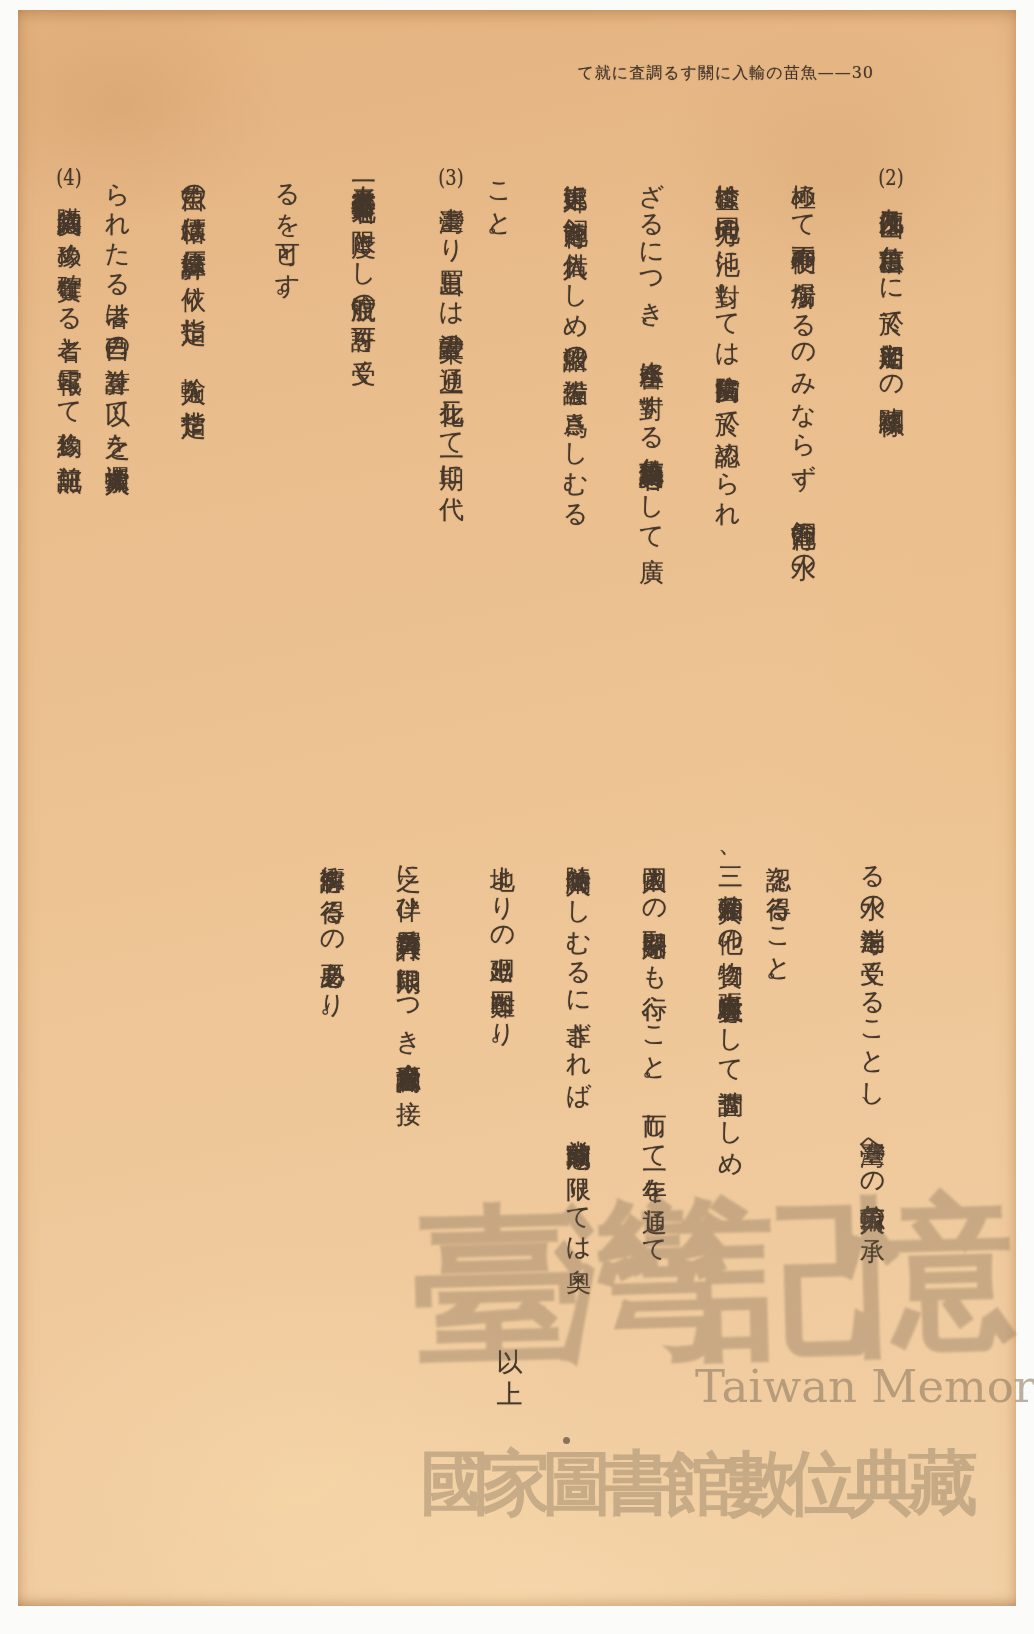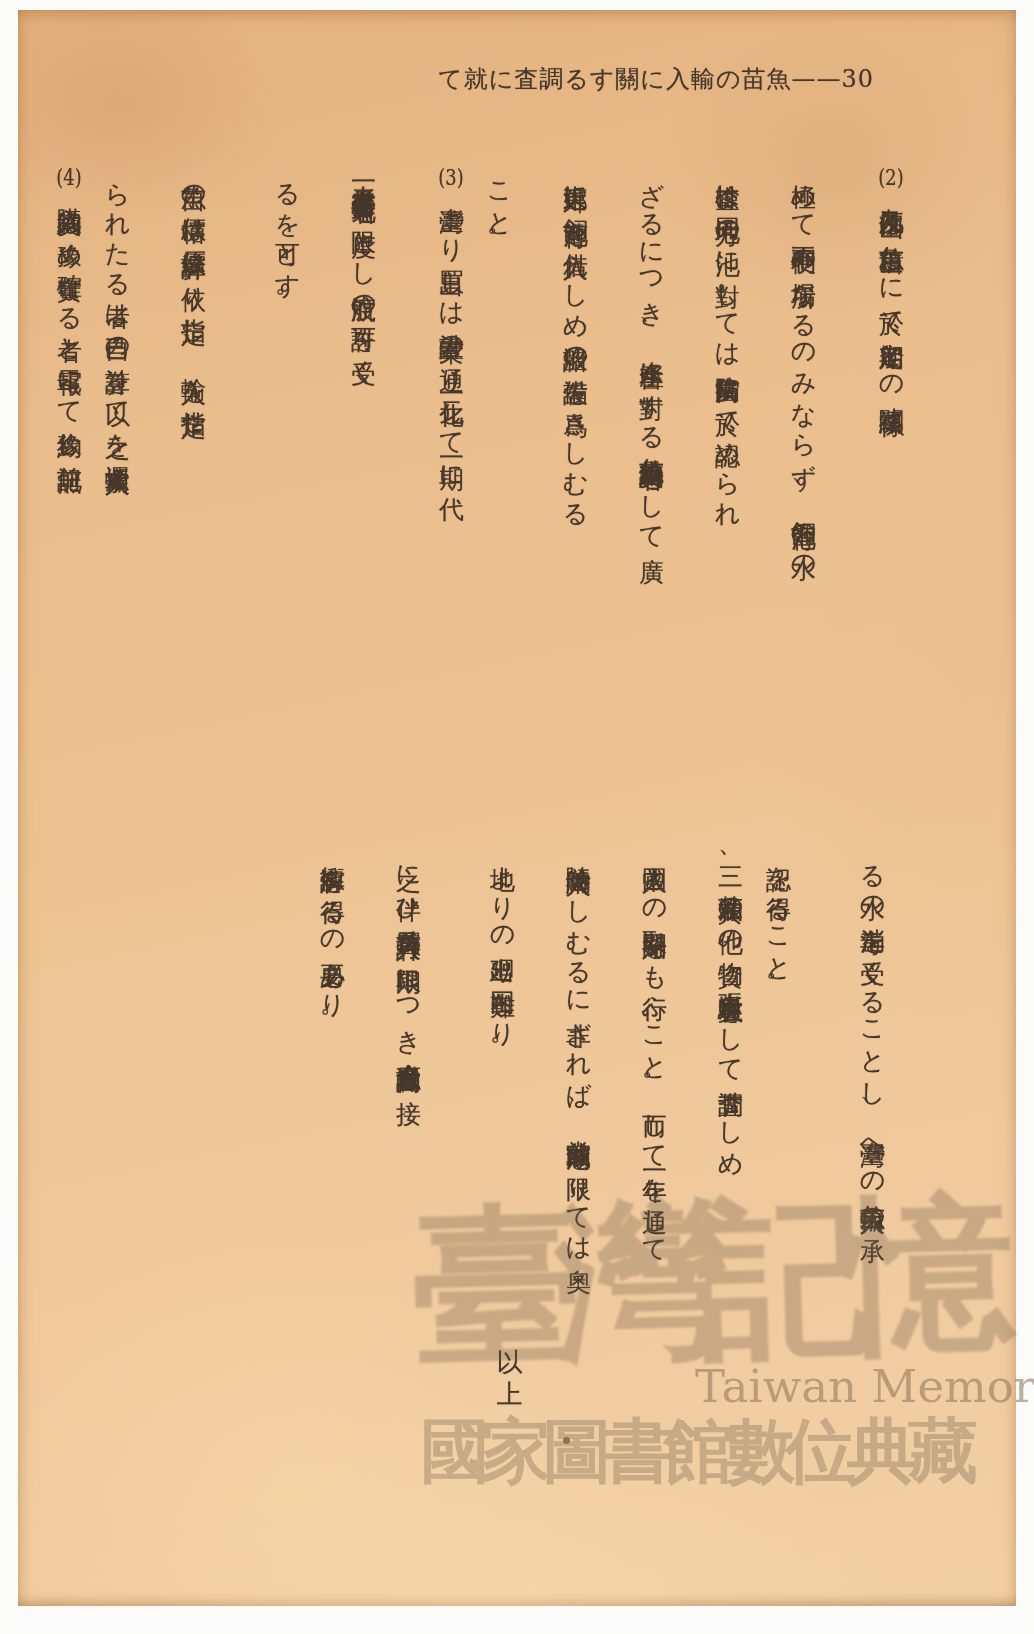--- a/index.html
+++ b/index.html
@@ -26,21 +26,21 @@
       radial-gradient(240px 170px at 10% 6%, rgba(176,116,64,.18), transparent 70%),
       radial-gradient(320px 520px at 97% 42%, rgba(233,188,132,.28), transparent 72%),
       radial-gradient(420px 320px at 28% 92%, rgba(248,218,170,.45), transparent 75%),
       radial-gradient(260px 210px at 82% 10%, rgba(180,125,70,.14), transparent 70%),
       radial-gradient(500px 260px at 50% 99%, rgba(250,224,180,.35), transparent 75%);
   }
   
   .ink{color:#46372b;text-shadow:0 0 1px rgba(70,55,40,.55);}
   .running-head{
     position:absolute;top:63px;right:160px;
-    font-size:24px;letter-spacing:1px;white-space:nowrap;z-index:3;
+    font-size:16px;letter-spacing:1px;white-space:nowrap;z-index:3;
   }
   .vblock{
     position:absolute;writing-mode:vertical-rl;-webkit-writing-mode:vertical-rl;
     font-size:25px;letter-spacing:1.5px;line-height:1;z-index:3;
   }
   .vblock p{margin:0 0 0 23px;padding:0;}
   .vblock p.cont{padding-block-start:28px;}
   .vblock p.para{padding-block-start:46px;}
   .upper-block{top:165px;right:130px;height:700px;}
   .lower-block{top:847px;right:103px;height:745px;}
@@ -63,21 +63,21 @@
   .wm-calligraphy{
     left:412px;top:1168px;font-size:170px;letter-spacing:-26px;
     color:#6e5c48;opacity:.30;filter:blur(1.2px);transform:rotate(-1.5deg);
     font-weight:bold;
   }
   .wm-latin{
     left:695px;top:1360px;font-size:45px;color:#8d7a60;opacity:.58;
     filter:blur(.4px);
   }
   .wm-institution{
-    left:420px;top:1405px;font-size:70px;font-weight:bold;letter-spacing:-9px;
+    left:420px;top:1437px;font-size:70px;font-weight:bold;letter-spacing:-9px;
     color:#8d7a60;opacity:.42;filter:blur(.5px);
   }
 </style>
 </head>
 <body>
 
 <div class="page">
   <div class="paper"></div>
 
   <div class="running-head ink">て就に査調るす關に入輸の苗魚——30</div>

